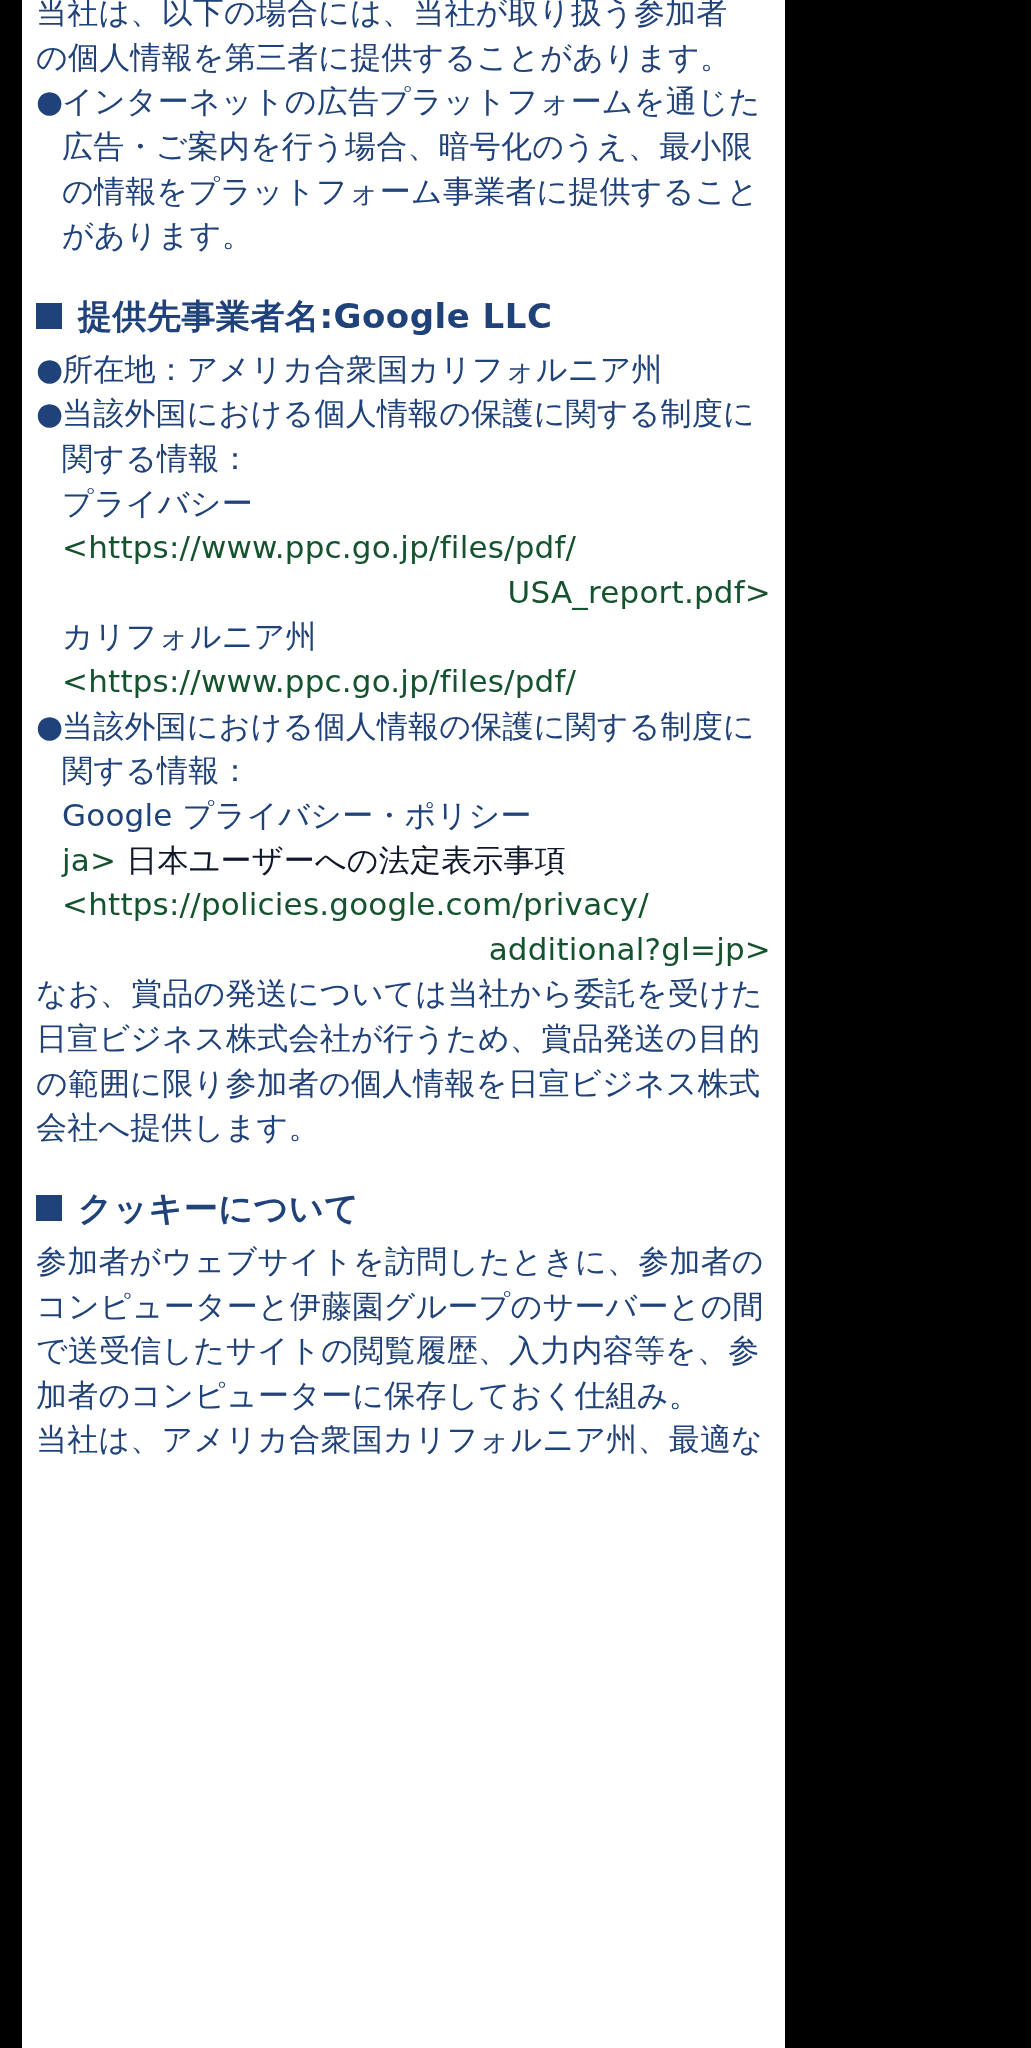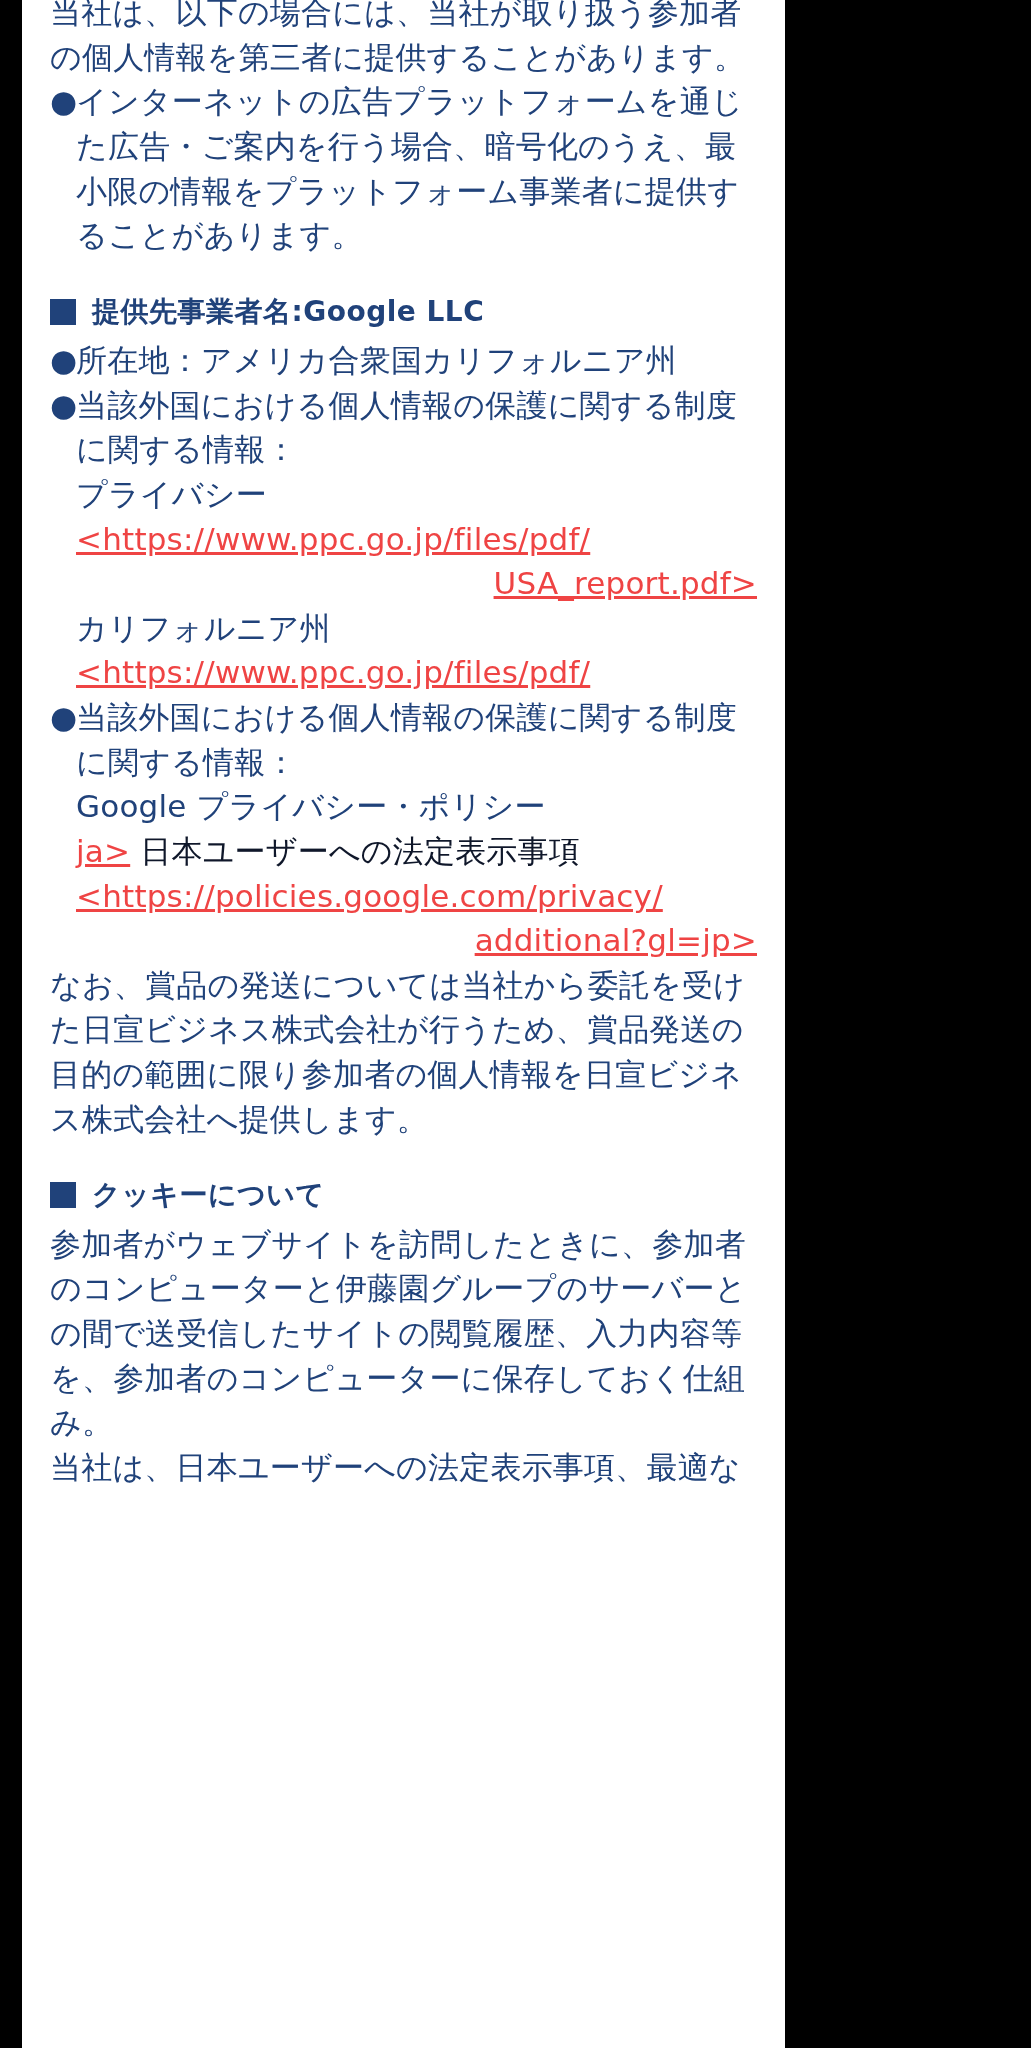--- a/index.html
+++ b/index.html
@@ -15,21 +15,21 @@
   }
   .page {
     position: absolute;
     left: 22px;
     top: 0;
     width: 763px;
     height: 2048px;
     background: #ffffff;
     color: #1a3a6b;
     box-sizing: border-box;
-    padding: 0 28px;
+    padding: 0 14px;
     overflow: hidden;
   }
   .doc {
     font-size: 31px;
     line-height: 1.44;
     color: #20427a;
     letter-spacing: 0.2px;
   }
   .para {
     margin: 0;
@@ -51,35 +51,34 @@
     line-height: 1.44;
     color: #20427a;
   }
   .bullet-body {
     flex: 1 1 auto;
   }
   .heading {
     display: flex;
     align-items: center;
     font-weight: bold;
-    font-size: 28px;
+    font-size: 34px;
     margin: 34px 0 6px 0;
     letter-spacing: 0.5px;
   }
   .heading-square {
     display: inline-block;
     width: 26px;
     height: 26px;
     background: #20427a;
     margin-right: 16px;
     flex: 0 0 auto;
   }
   .link {
-    color: #ef4444;
-    text-decoration: underline;
+    color: #14532d;
     word-break: break-all;
   }
   .link-right {
     display: block;
     text-align: right;
   }
   .inline-note {
     color: #0f172a;
   }
 </style>
@@ -134,16 +133,16 @@
     </div>
 
     <p class="para">なお、賞品の発送については当社から委託を受けた日宣ビジネス株式会社が行うため、賞品発送の目的の範囲に限り参加者の個人情報を日宣ビジネス株式会社へ提供します。</p>
 
     <div class="heading">
       <span class="heading-square"></span>
       <span>クッキーについて</span>
     </div>
 
     <p class="para">参加者がウェブサイトを訪問したときに、参加者のコンピューターと伊藤園グループのサーバーとの間で送受信したサイトの閲覧履歴、入力内容等を、参加者のコンピューターに保存しておく仕組み。</p>
-    <p class="para">当社は、日本ユーザーへの法定表示事項、最適な</p>
+    <p class="para">当社は、アメリカ合衆国カリフォルニア州、最適な</p>
 
   </div>
 </div>
 
 </body></html>

